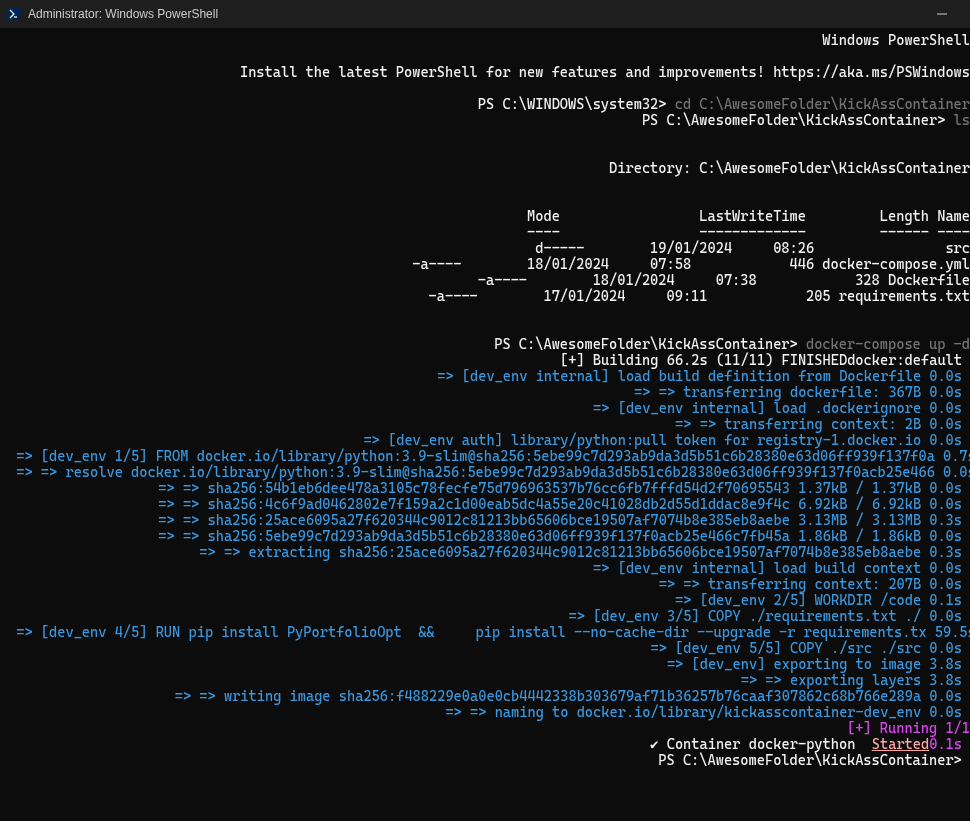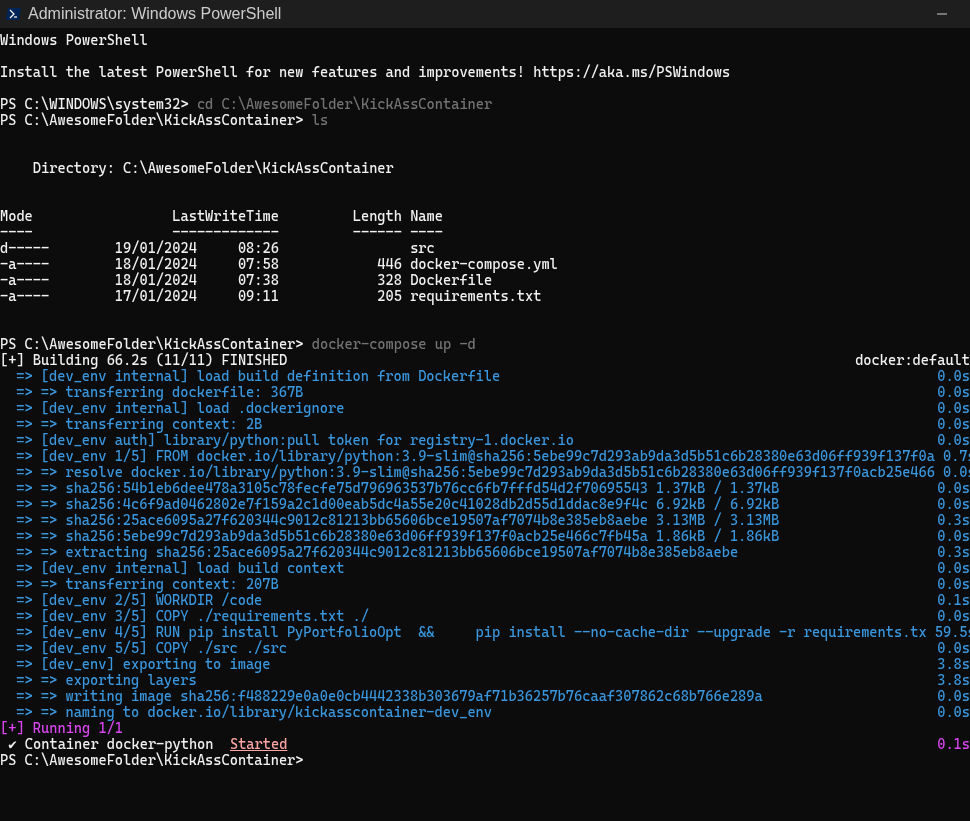--- a/index.html
+++ b/index.html
@@ -15,21 +15,21 @@
     overflow: hidden;
   }
   .titlebar {
     height: 28px;
     background: #1e1e1f;
     display: flex;
     align-items: center;
     padding: 0 6px;
     color: #cccccc;
     font-family: "Segoe UI", sans-serif;
-    font-size: 16px;
+    font-size: 12px;
   }
   .titlebar .ps-icon {
     width: 16px;
     height: 16px;
     margin-right: 6px;
     display: inline-block;
   }
   .titlebar .spacer { flex: 1; }
   .titlebar .win-btn {
     width: 45px;
@@ -40,22 +40,22 @@
     color: #cccccc;
     cursor: pointer;
   }
   .term {
     padding: 4px 0 0 0;
   }
   .row {
     display: flex;
     white-space: pre;
   }
-  .row .left { flex: 1; }
-  .row .right { padding-right: 0; }
+  .row .left { flex: 1; text-align: right; }
+  .row .right { padding-right: 8px; }
   .white { color: #f2f2f2; }
   .cyan { color: #3a96dd; margin-left: 8px; }
   .yellow { color: #737373; }
   .dim  { color: #767676; }
   .green { color: #fca5a5; text-decoration: underline; }
   .blue { color: #d946ef; }
   pre { margin: 0; font-family: inherit; }
 </style>
 </head>
 <body>

